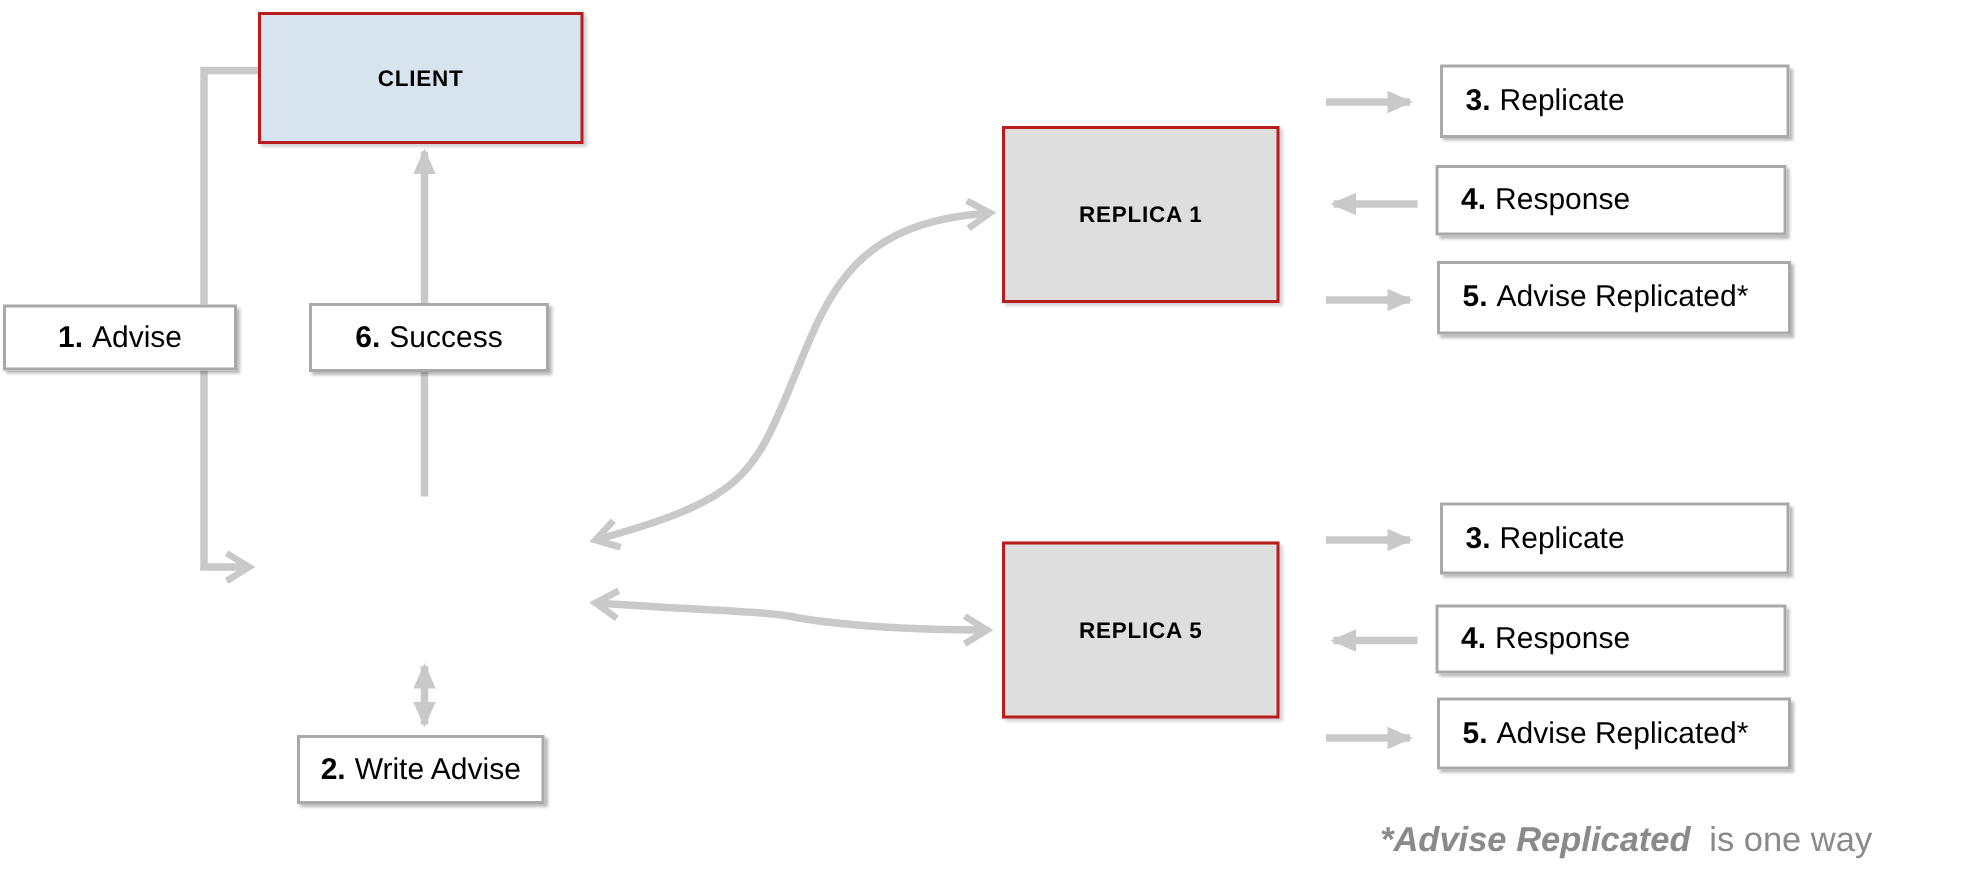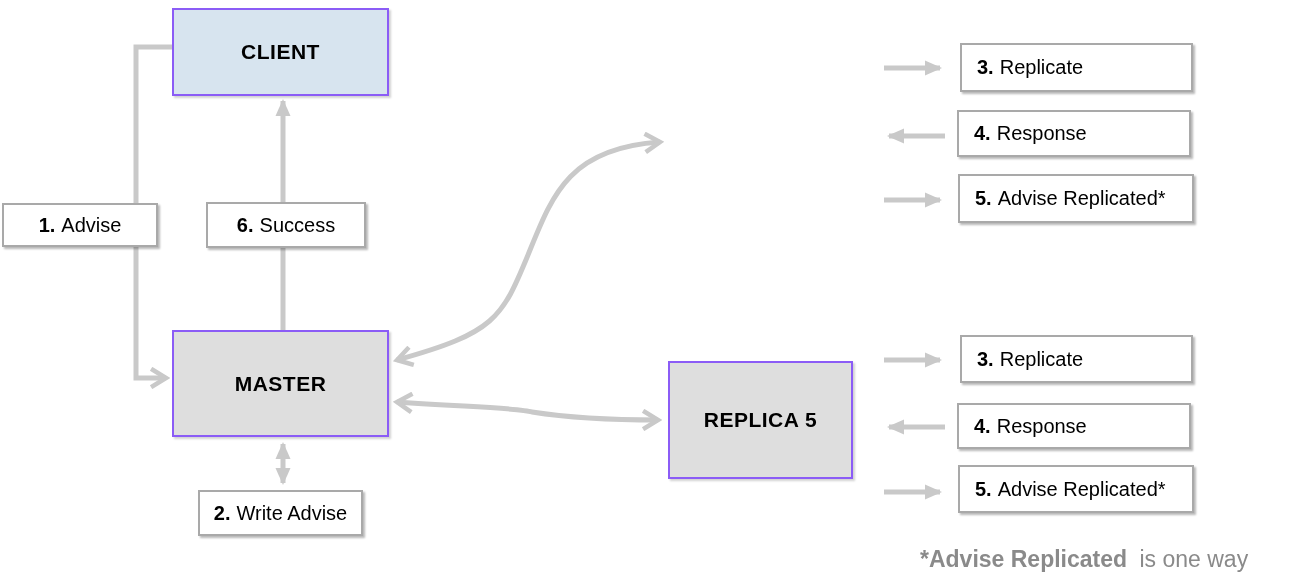--- a/index.html
+++ b/index.html
@@ -15,26 +15,26 @@
   svg.connectors {
     position: absolute;
     left: 0; top: 0;
     width: 1311px; height: 585px;
     z-index: 1;
     pointer-events: none;
   }
   .node {
     position: absolute;
     box-sizing: border-box;
-    border: 2px solid #8b5cf6;
+    border: 2px solid #b91c1c;
     display: flex;
     align-items: center;
     justify-content: center;
     font-weight: bold;
-    font-size: 21px;
+    font-size: 15px;
     letter-spacing: 0.5px;
     z-index: 2;
     box-shadow: 2px 2px 2px rgba(0,0,0,0.18);
   }
   .node-client   { left: 172px; top: 8px;   width: 217px; height: 88px;  background: #d7e4ef; }
   .node-master   { left: 172px; top: 330px; width: 217px; height: 107px; background: #dedede; }
   .node-replica1 { left: 668px; top: 84px;  width: 185px; height: 118px; background: #dedede; }
   .node-replica2 { left: 668px; top: 361px; width: 185px; height: 118px; background: #dedede; }
   .label-box {
     position: absolute;
@@ -62,21 +62,21 @@
   .lb-r2-advise    { left: 958px; top: 465px; width: 236px; height: 48px; }
   .footnote {
     position: absolute;
     left: 920px;
     top: 546px;
     font-size: 23px;
     color: #8a8a8a;
     z-index: 2;
     white-space: nowrap;
   }
-  .footnote b { margin-right: 6px; }
+  .footnote b { margin-right: 6px; font-style: italic; }
 </style>
 </head>
 <body>
 
 <div class="canvas">
 
   <svg class="connectors" viewBox="0 0 1311 585" xmlns="http://www.w3.org/2000/svg">
     <defs>
       <marker id="tri" markerUnits="userSpaceOnUse" markerWidth="22" markerHeight="20" refX="17" refY="10" orient="auto-start-reverse">
         <path d="M 2,2.5 L 19,10 L 2,17.5 Z" fill="#c9c9c9"></path>
@@ -99,21 +99,21 @@
     <path d="M 884,68 L 940,68" fill="none" stroke="#c9c9c9" stroke-width="5" marker-end="url(#tri)"></path>
     <path d="M 945,136 L 889,136" fill="none" stroke="#c9c9c9" stroke-width="5" marker-end="url(#tri)"></path>
     <path d="M 884,200 L 940,200" fill="none" stroke="#c9c9c9" stroke-width="5" marker-end="url(#tri)"></path>
 
     <path d="M 884,360 L 940,360" fill="none" stroke="#c9c9c9" stroke-width="5" marker-end="url(#tri)"></path>
     <path d="M 945,427 L 889,427" fill="none" stroke="#c9c9c9" stroke-width="5" marker-end="url(#tri)"></path>
     <path d="M 884,492 L 940,492" fill="none" stroke="#c9c9c9" stroke-width="5" marker-end="url(#tri)"></path>
   </svg>
 
   <div class="node node-client">CLIENT</div>
-  <div class="node node-master">MASTER</div>
+  <div class="node node-replica1">REPLICA 1</div>
   <div class="node node-replica2">REPLICA 5</div>
 
   <div class="label-box centered lb-request">
     <b>1.</b>
     <span>Advise</span>
   </div>
   <div class="label-box centered lb-success">
     <b>6.</b>
     <span>Success</span>
   </div>

